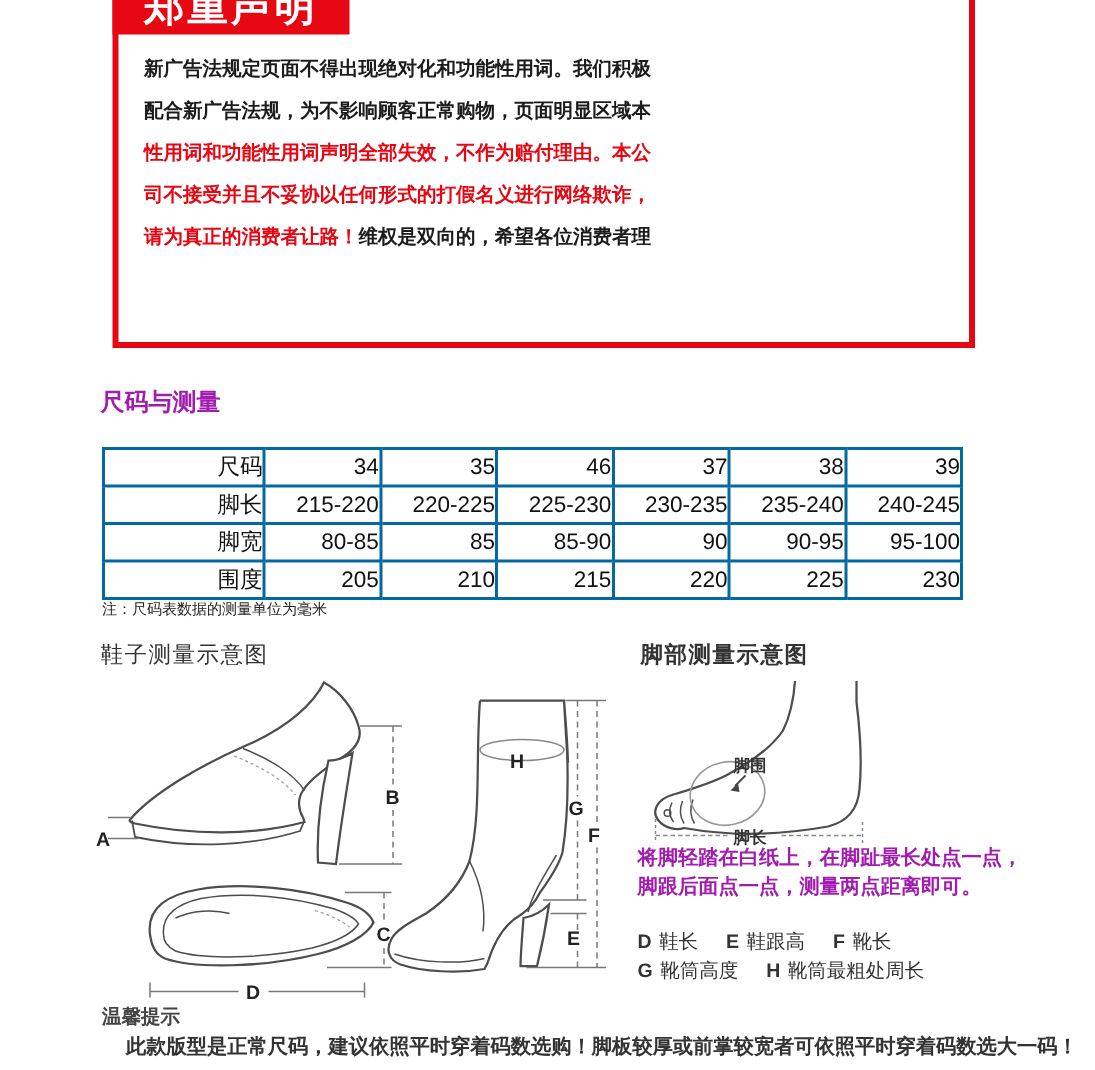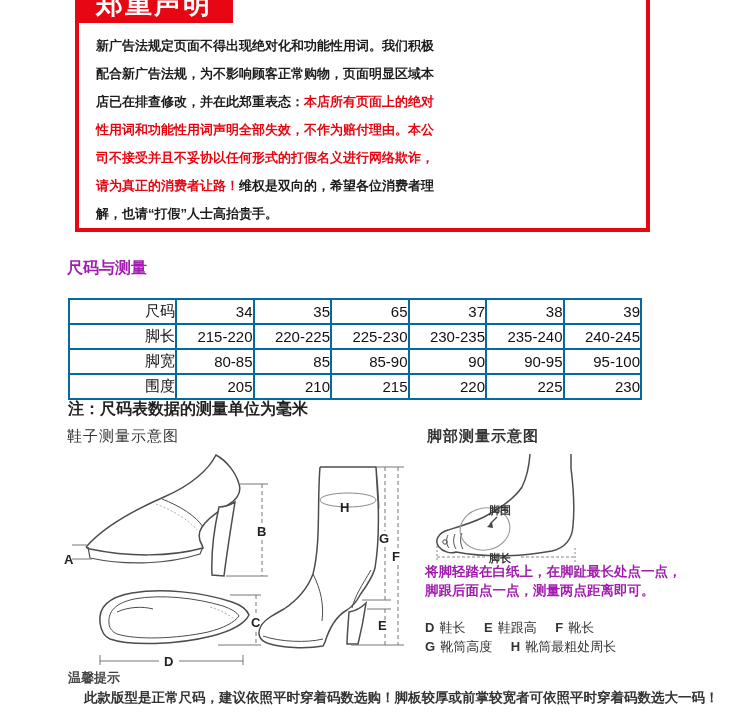--- a/index.html
+++ b/index.html
@@ -32,21 +32,21 @@
   }
   table.size-table{
     position:absolute;left:68px;top:298px;width:574px;
     border-collapse:collapse;table-layout:fixed;
   }
   table.size-table td{
     border:2px solid #0369a1;height:23px;text-align:right;
     font-size:15px;color:#111;padding:0;
   }
   .size-note{
-    position:absolute;left:68px;top:399px;font-size:16px;font-weight:bold;color:#222;
+    position:absolute;left:68px;top:399px;font-size:10px;font-weight:normal;color:#222;
   }
   
   .diag-title-shoe{position:absolute;left:67px;top:427px;font-size:15px;font-weight:normal;color:#333;letter-spacing:1px;}
   .diag-title-foot{position:absolute;left:427px;top:427px;font-size:15px;font-weight:bold;color:#333;letter-spacing:1px;text-align:center;}
   .shoe-svg{position:absolute;left:60px;top:443px;}
   .foot-svg{position:absolute;left:425px;top:450px;}
   svg text{font-family:"Liberation Sans","DejaVu Sans",sans-serif;}
   .mk{font-size:13px;font-weight:bold;fill:#222;}
   .cnmk{font-size:11px;font-weight:bold;fill:#333;}
   
@@ -65,25 +65,23 @@
   .tips-title{position:absolute;left:68px;top:669px;font-size:13px;font-weight:bold;color:#444;}
   .tips-body{position:absolute;left:68px;top:689px;width:655px;font-size:13.5px;font-weight:bold;color:#333;white-space:nowrap;margin-left:16px;}
 </style>
 </head>
 <body>
 
 <div class="decl-box">
   <div class="decl-text">
     <div class="decl-line"><span class="seg-black">新广告法规定页面不得出现绝对化和功能性用词。我们积极</span></div>
     <div class="decl-line"><span class="seg-black">配合新广告法规，为不影响顾客正常购物，页面明显区域本</span></div>
-    <div class="decl-line"><span class="seg-black">店已在排查修改，并在此郑重表态：</span><span class="seg-red">本店所有页面上的绝对</span></div>
     <div class="decl-line"><span class="seg-red">性用词和功能性用词声明全部失效，不作为赔付理由。本公</span></div>
     <div class="decl-line"><span class="seg-red">司不接受并且不妥协以任何形式的打假名义进行网络欺诈，</span></div>
     <div class="decl-line"><span class="seg-red">请为真正的消费者让路！</span><span class="seg-black">维权是双向的，希望各位消费者理</span></div>
-    <div class="decl-line"><span class="seg-black">解，也请“打假”人士高抬贵手。</span></div>
   </div>
 </div>
 <div class="decl-banner">郑重声明</div>
 
 <div class="size-title">尺码与测量</div>
 
 <table class="size-table">
   <colgroup>
       <col style="width:107px">
       <col>
@@ -91,21 +89,21 @@
       <col>
       <col>
       <col>
       <col>
     </colgroup>
   <tbody>
       <tr>
     <td>尺码</td>
     <td>34</td>
     <td>35</td>
-    <td>65</td>
+    <td>46</td>
     <td>37</td>
     <td>38</td>
     <td>39</td>
   </tr>
   <tr>
     <td>脚长</td>
     <td>215-220</td>
     <td>220-225</td>
     <td>225-230</td>
     <td>230-235</td>

